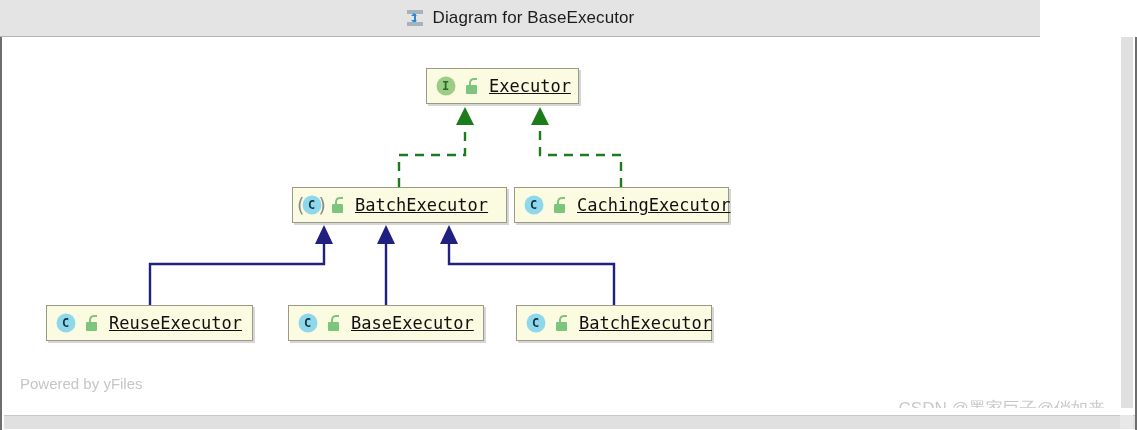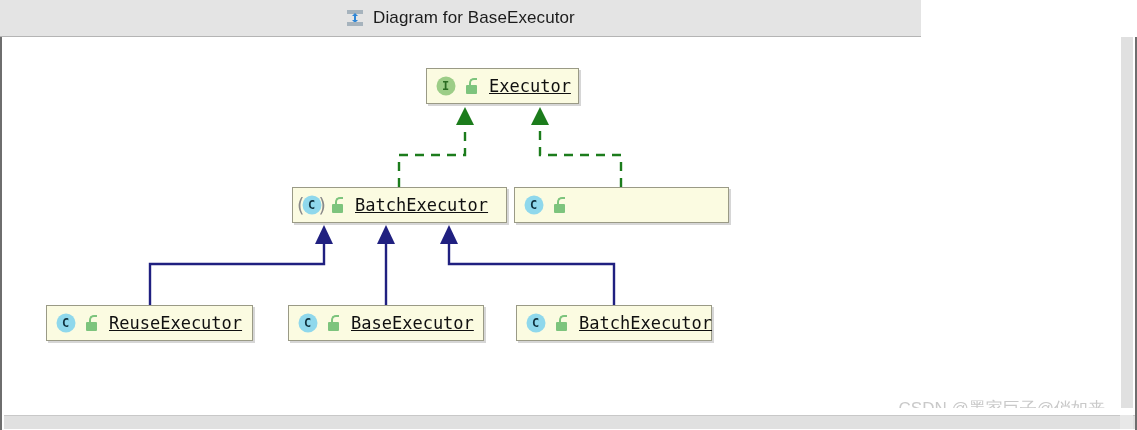--- a/index.html
+++ b/index.html
@@ -16,21 +16,21 @@
     height: 430px;
     overflow: hidden;
     background: #ffffff;
     box-sizing: border-box;
   }
 
   
   .titlebar {
     position: absolute;
     left: 0; top: 0;
-    width: 921px;
+    width: 1040px;
     height: 37px;
     background: #e4e4e4;
     border-bottom: 1px solid #b4b4b4;
     box-sizing: border-box;
     display: flex;
     align-items: center;
     justify-content: center;
     gap: 9px;
   }
   .titlebar .title-text {
@@ -326,20 +326,21 @@
 
       <div class="node" style="left:512px; top:150px; width:215px;">
         <span class="badge cls">
           <span class="disc"></span>
           <span class="glyph">C</span>
         </span>
         <span class="lock">
           <span class="shackle"></span>
           <span class="body"></span>
         </span>
+        <span class="label">CachingExecutor</span>
       </div>
 
       <div class="node" style="left:44px; top:268px; width:207px;">
         <span class="badge cls">
           <span class="disc"></span>
           <span class="glyph">C</span>
         </span>
         <span class="lock">
           <span class="shackle"></span>
           <span class="body"></span>
@@ -364,20 +365,21 @@
           <span class="disc"></span>
           <span class="glyph">C</span>
         </span>
         <span class="lock">
           <span class="shackle"></span>
           <span class="body"></span>
         </span>
         <span class="label">BatchExecutor</span>
       </div>
 
+      <div class="yfiles">Powered by yFiles</div>
       <div class="csdn">CSDN @墨家巨子@俏如来</div>
 
     </div>
 
     <div class="scroll-v"></div>
     <div class="scroll-h"></div>
     <div class="scroll-corner"></div>
   </div>
 
 </div>

